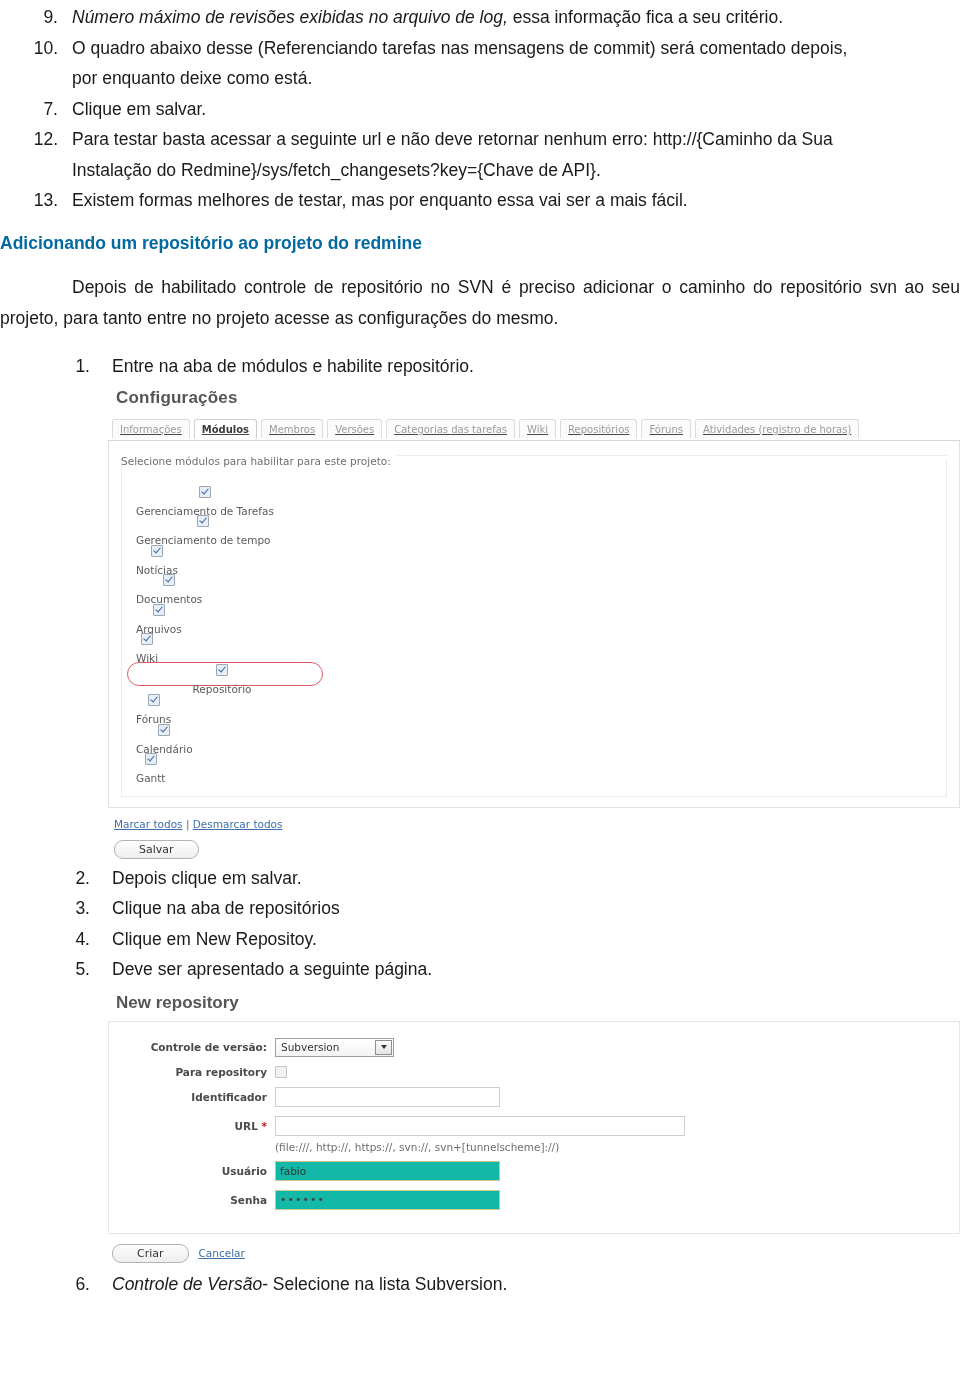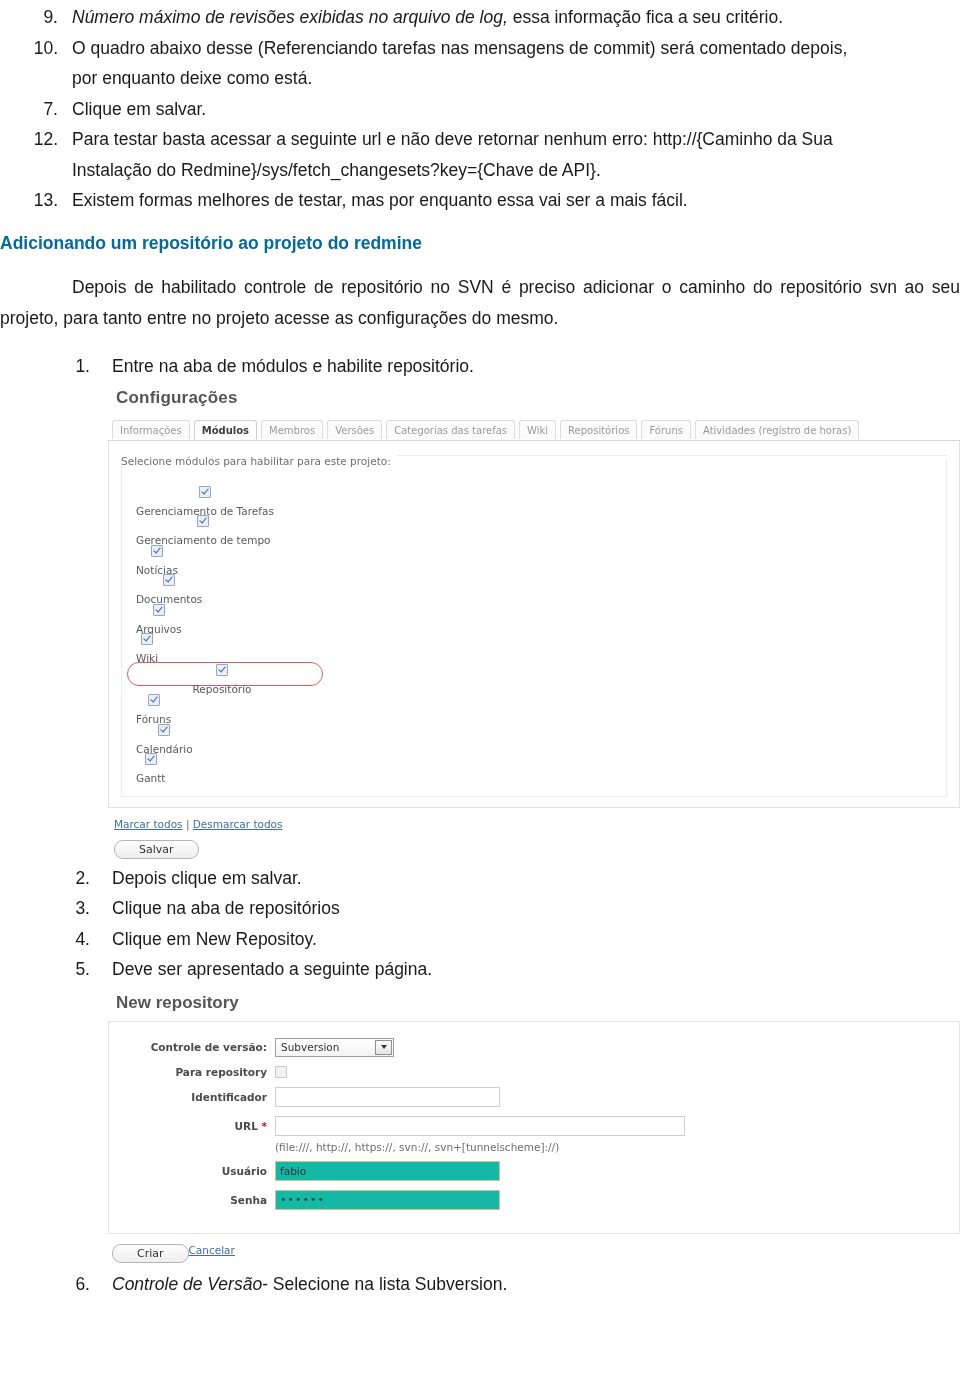--- a/index.html
+++ b/index.html
@@ -80,25 +80,26 @@
     font-weight:bold;
     color:#555;
     letter-spacing:.2px;
     margin:0 0 10px 8px;
     font-family:"Liberation Sans", sans-serif;
   }
 
   
   .tabs{
     display:flex;
-    align-items:center;
+    align-items:flex-start;
     gap:4px;
     border-bottom:1px solid #d7d7d7;
     padding:0 0 0 4px;
     height:22px;
+    text-decoration:underline;
   }
   .tab{
     font-size:10px;
     color:#9b9b9b;
     background:#fbfbfb;
     border:1px solid #dcdcdc;
     border-bottom:none;
     border-radius:3px 3px 0 0;
     padding:4px 7px 3px 7px;
     line-height:11px;
@@ -239,21 +240,21 @@
   }
   .tin.w-id{width:215px;}
   .tin.w-url{width:400px;}
   .tin.yellow{background:#14b8a6;border-color:#c9c98f;width:215px;}
   .hint{
     font-size:10.5px;color:#6d6d6d;
     margin:-4px 0 8px 156px;
     font-family:"DejaVu Sans", sans-serif;
   }
   .dots{letter-spacing:1px;font-size:11px;color:#444;}
-  .repo-actions{margin:10px 0 0 4px;display:flex;gap:0;}
+  .repo-actions{margin:10px 0 0 4px;display:flex;align-items:center;gap:10px;}
   .lnk{font-size:10.5px;color:#3f6fa8;}
 </style>
 </head>
 <body>
 
 <div class="doc">
 
   <ol class="olist list-a">
     <li class="li">
       <span class="num">9.</span>

